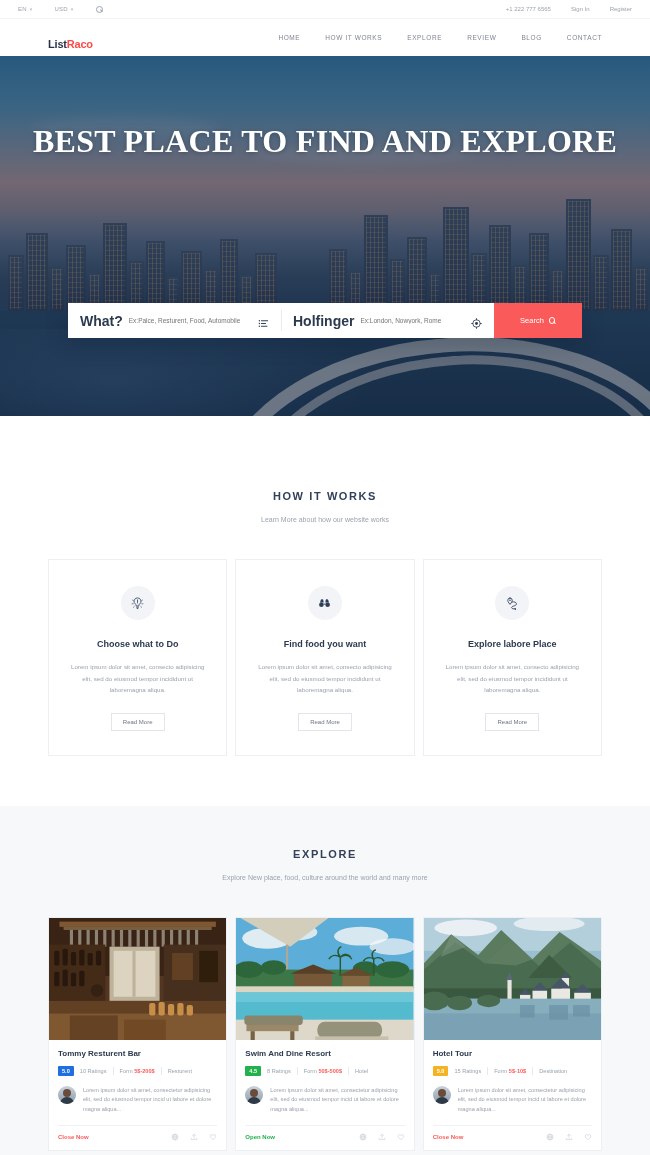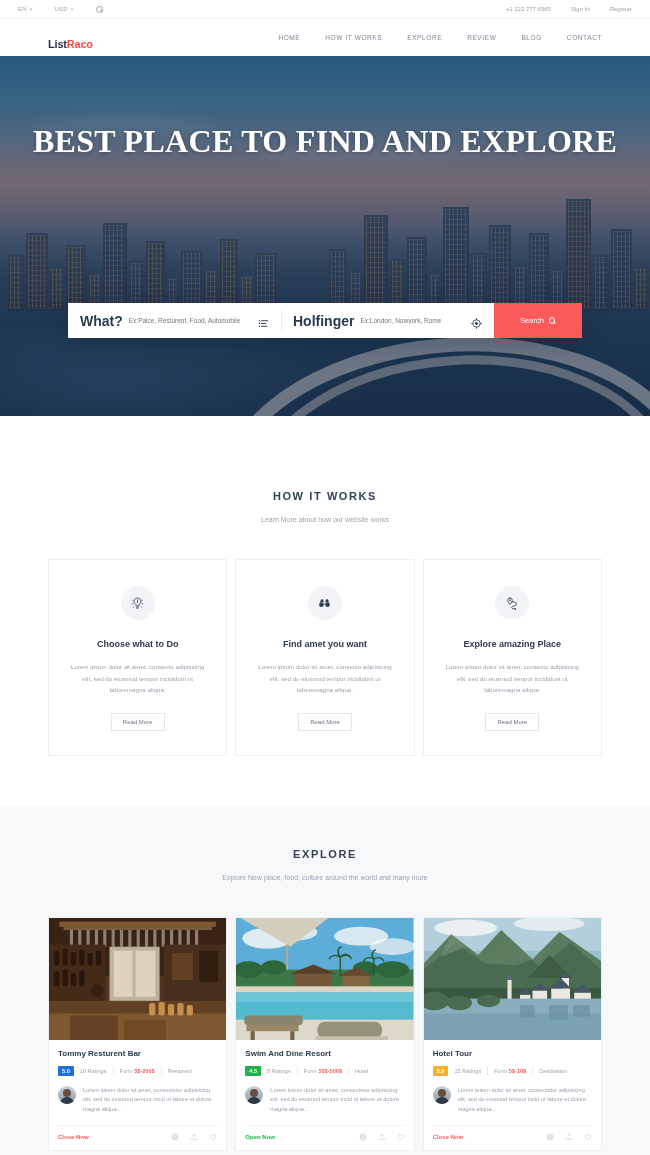--- a/index.html
+++ b/index.html
@@ -396,35 +396,35 @@
 
     <div class="work-card">
       <div class="work-ico-circ">
         <svg viewBox="0 0 24 24" width="15" height="15" fill="none" stroke="#2f3e57" stroke-width="1.3">
           <circle cx="7" cy="14" r="3.7" fill="#2f3e57" stroke="none"></circle>
           <circle cx="17" cy="14" r="3.7" fill="#2f3e57" stroke="none"></circle>
           <path d="M10.4 13h3.2" stroke-width="1.6"></path>
           <path d="M5.6 10.3 6.8 6h2.6l.6 4.3M18.4 10.3 17.2 6h-2.6l-.6 4.3" fill="#2f3e57" stroke="#2f3e57"></path>
         </svg>
       </div>
-      <div class="work-title">Find amet you want</div>
+      <div class="work-title">Find food you want</div>
       <div class="work-text">Lorem ipsum dolor sit amet, consecto adipisicing elit, sed do eiusmod tempor incididunt ut laboremagna aliqua.</div>
       <button class="work-btn">Read More</button>
     </div>
 
     <div class="work-card">
       <div class="work-ico-circ">
         <svg viewBox="0 0 24 24" width="15" height="15" fill="none" stroke="#2f3e57" stroke-width="1.4" stroke-linecap="round">
           <path d="M8 3.2a3.6 3.6 0 0 0-3.6 3.6c0 2.6 3.6 6.6 3.6 6.6s3.6-4 3.6-6.6A3.6 3.6 0 0 0 8 3.2z"></path>
           <circle cx="8" cy="6.7" r="1.2" fill="#2f3e57" stroke="none"></circle>
           <path d="M11.5 9.5c3.5-.6 6 .4 6.6 2.3.7 2.3-1.6 3.6-4.3 4.3-2.2.6-3.6 1.4-3.2 2.8.4 1.3 2.4 2 5.2 1.6"></path>
           <path d="M16.8 19.6l-1.2 1.3 1.6.9"></path>
         </svg>
       </div>
-      <div class="work-title">Explore amazing Place</div>
+      <div class="work-title">Explore labore Place</div>
       <div class="work-text">Lorem ipsum dolor sit amet, consecto adipisicing elit, sed do eiusmod tempor incididunt ut laboremagna aliqua.</div>
       <button class="work-btn">Read More</button>
     </div>
 
   </div>
 </div>
 
 <div class="explore">
   <div class="sec-head">
     <div class="sec-title">EXPLORE</div>

